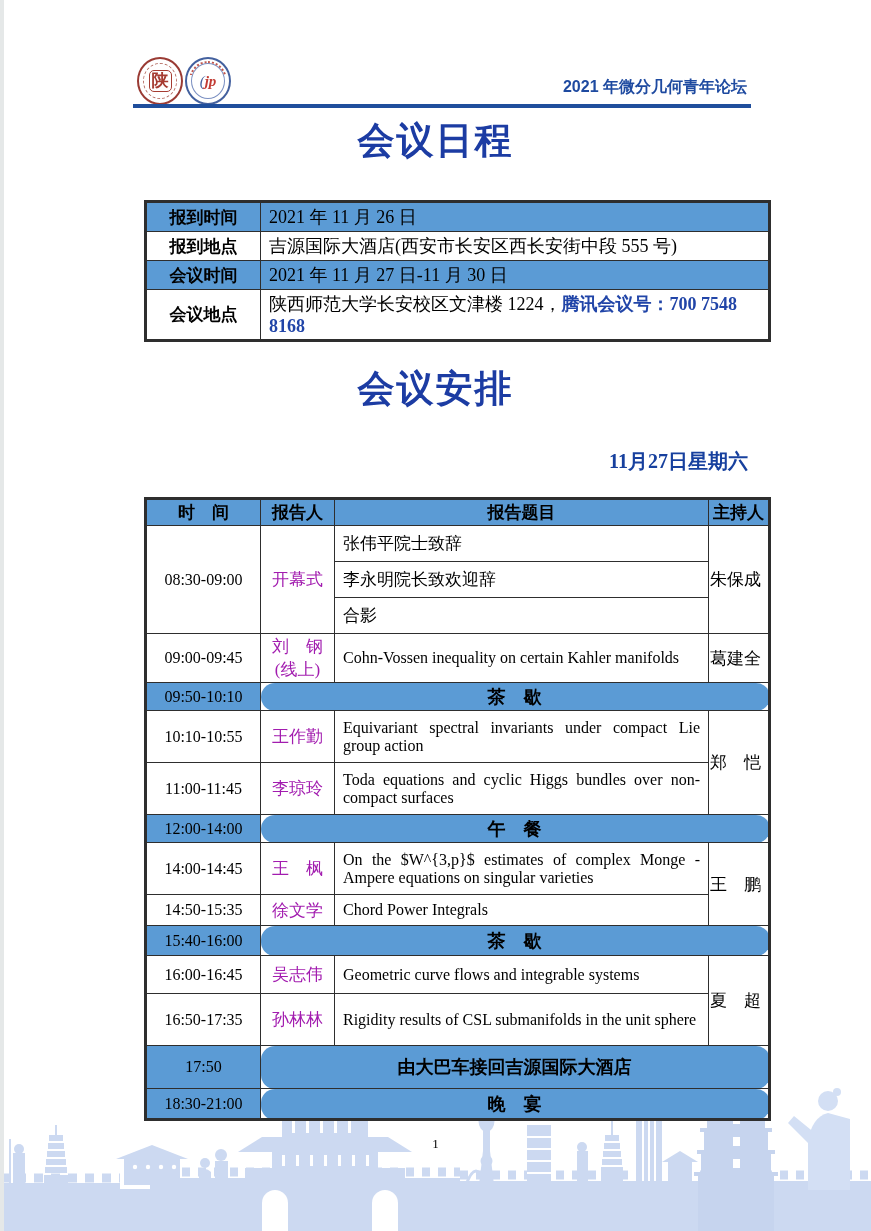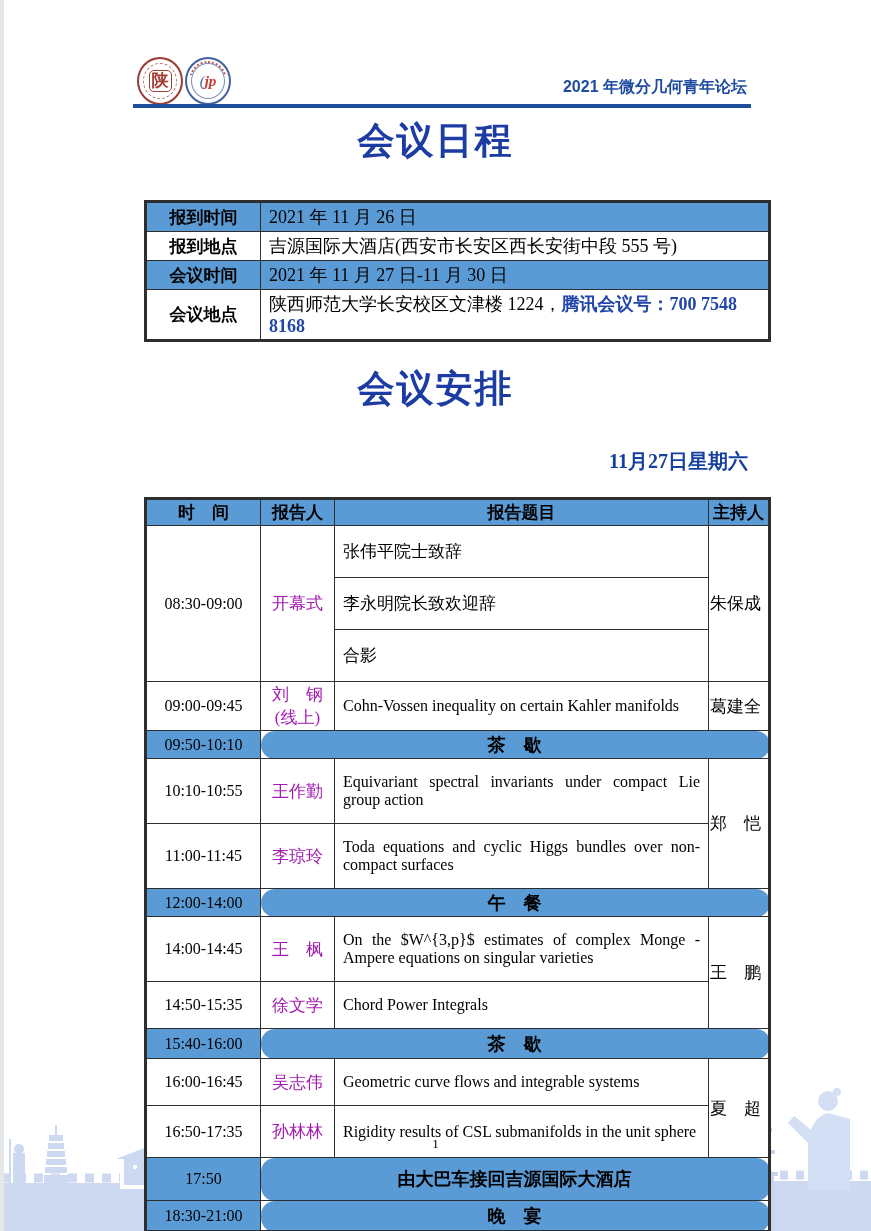--- a/index.html
+++ b/index.html
@@ -42,21 +42,21 @@
   #sched-table{top:497px;width:624px;}
   .blue{background:#5b9bd5;}
   .lbl{font-family:"Liberation Sans",sans-serif;font-weight:bold;font-size:17px;color:#000;
        text-align:center;}
   .val{font-size:18px;color:#000;padding:2px 8px;text-align:left;}
   .val .hl{color:#2145a8;font-weight:bold;}
   .hd td{font-family:Liberation Sans, sans-serif;font-weight:bold;font-size:17px;text-align:center;}
   .time{font-size:16px;text-align:center;color:#000;}
   .spk{font-size:17px;text-align:center;color:#a21caf;}
   .chair{font-size:17px;color:#000;}
-  .ttl{font-size:16px;padding:14px 8px;text-align:justify;color:#000;}
+  .ttl{font-size:16px;padding:6px 8px;text-align:justify;color:#000;}
   .ttl.cjk{font-size:17px;text-align:left;}
   .break-lbl{font-family:"Liberation Sans",sans-serif;font-weight:bold;font-size:18px;
        text-align:center;color:#000;border-radius:14px;}
 
   .page-num{position:absolute;top:1136px;left:0;width:100%;text-align:center;font-size:13px;
        color:#000;z-index:2;}
   #skyline{position:absolute;left:0;bottom:0;width:871px;height:200px;z-index:0;display:block;}
 </style>
 </head>
 <body>

